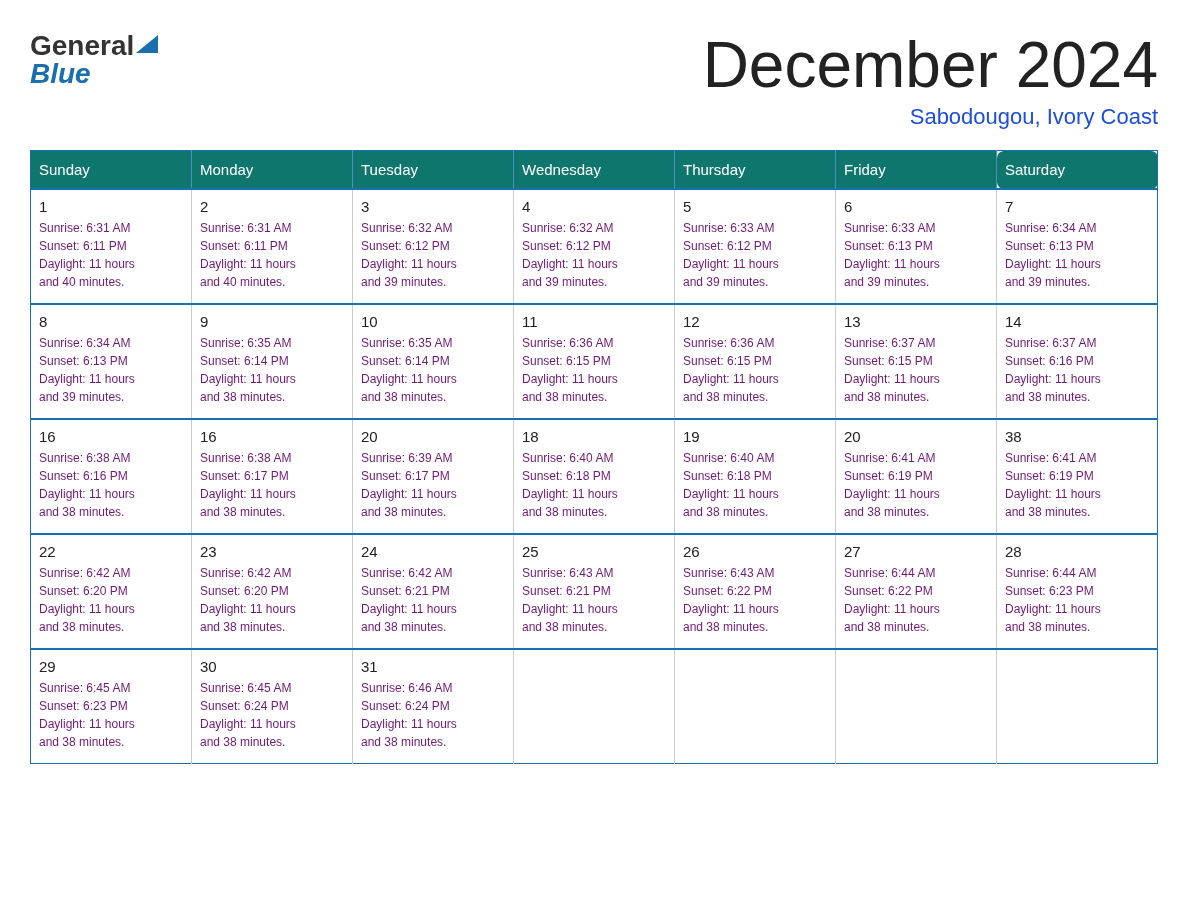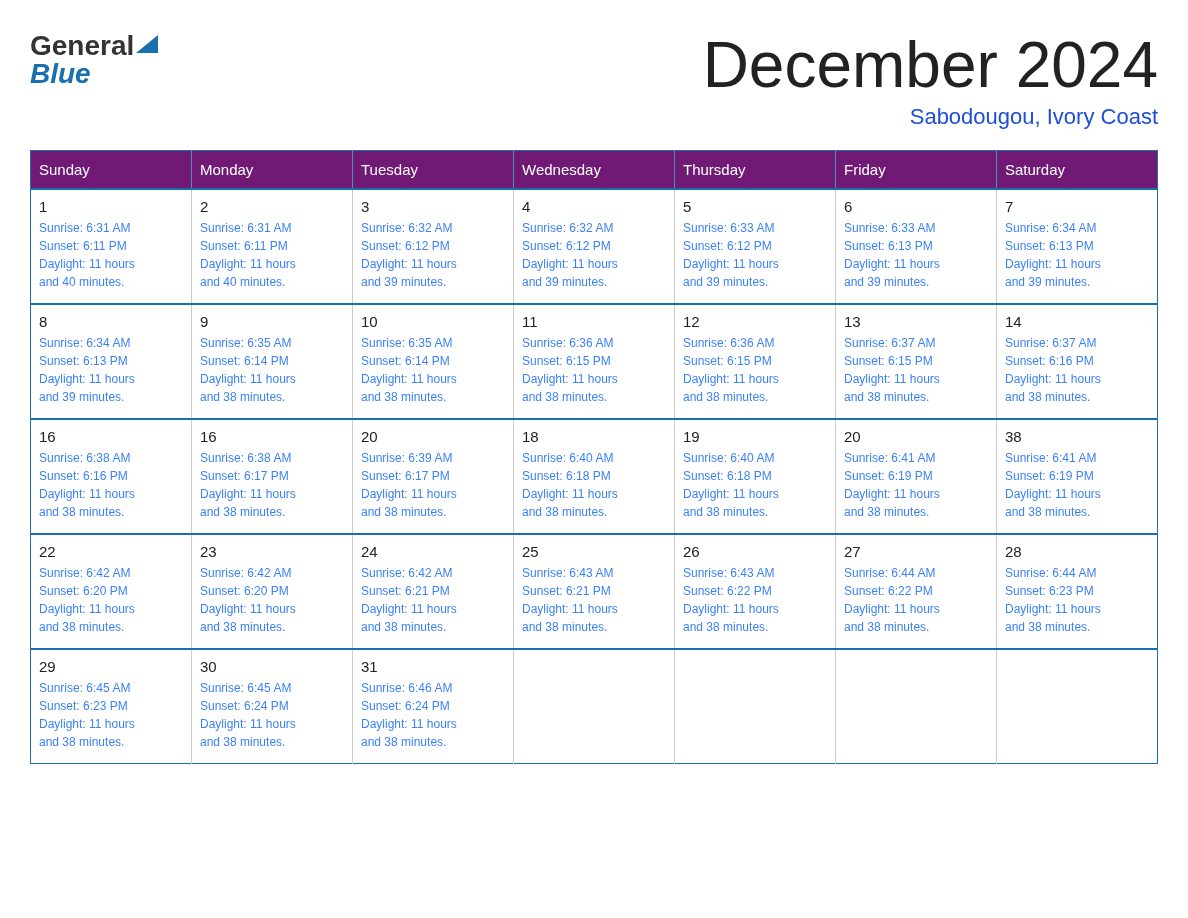--- a/index.html
+++ b/index.html
@@ -35,32 +35,33 @@
       font-size: 22px;
       color: #1d4ed8;
       margin-top: 4px;
     }
     table {
       width: 100%;
       border-collapse: collapse;
       border: 1px solid #1a6faf;
     }
     thead tr {
-      background-color: #701a75;
+      background-color: #0f766e;
     }
     thead th {
       color: #ffffff;
       padding: 10px 8px;
       text-align: left;
       font-size: 15px;
       font-weight: normal;
       border-right: 1px solid #4a90c4;
     }
     thead th:last-child {
       border-right: none;
+      border-radius: 7px;
     }
     tbody tr {
       border-top: 2px solid #1a6faf;
     }
     tbody td {
       padding: 8px 8px 12px 8px;
       vertical-align: top;
       font-size: 12.5px;
       color: #333;
       border-right: 1px solid #ccc;
@@ -72,21 +73,21 @@
     .day-number {
       font-size: 15px;
       font-weight: normal;
       display: block;
       margin-bottom: 4px;
       color: #222;
     }
     .day-info {
       font-size: 12px;
       line-height: 1.5;
-      color: #3b82f6;
+      color: #701a75;
     }
     .logo-wrapper {
       display: flex;
       align-items: center;
     }
     .logo-general {
       font-size: 28px;
       font-weight: bold;
       color: #333;
     }

